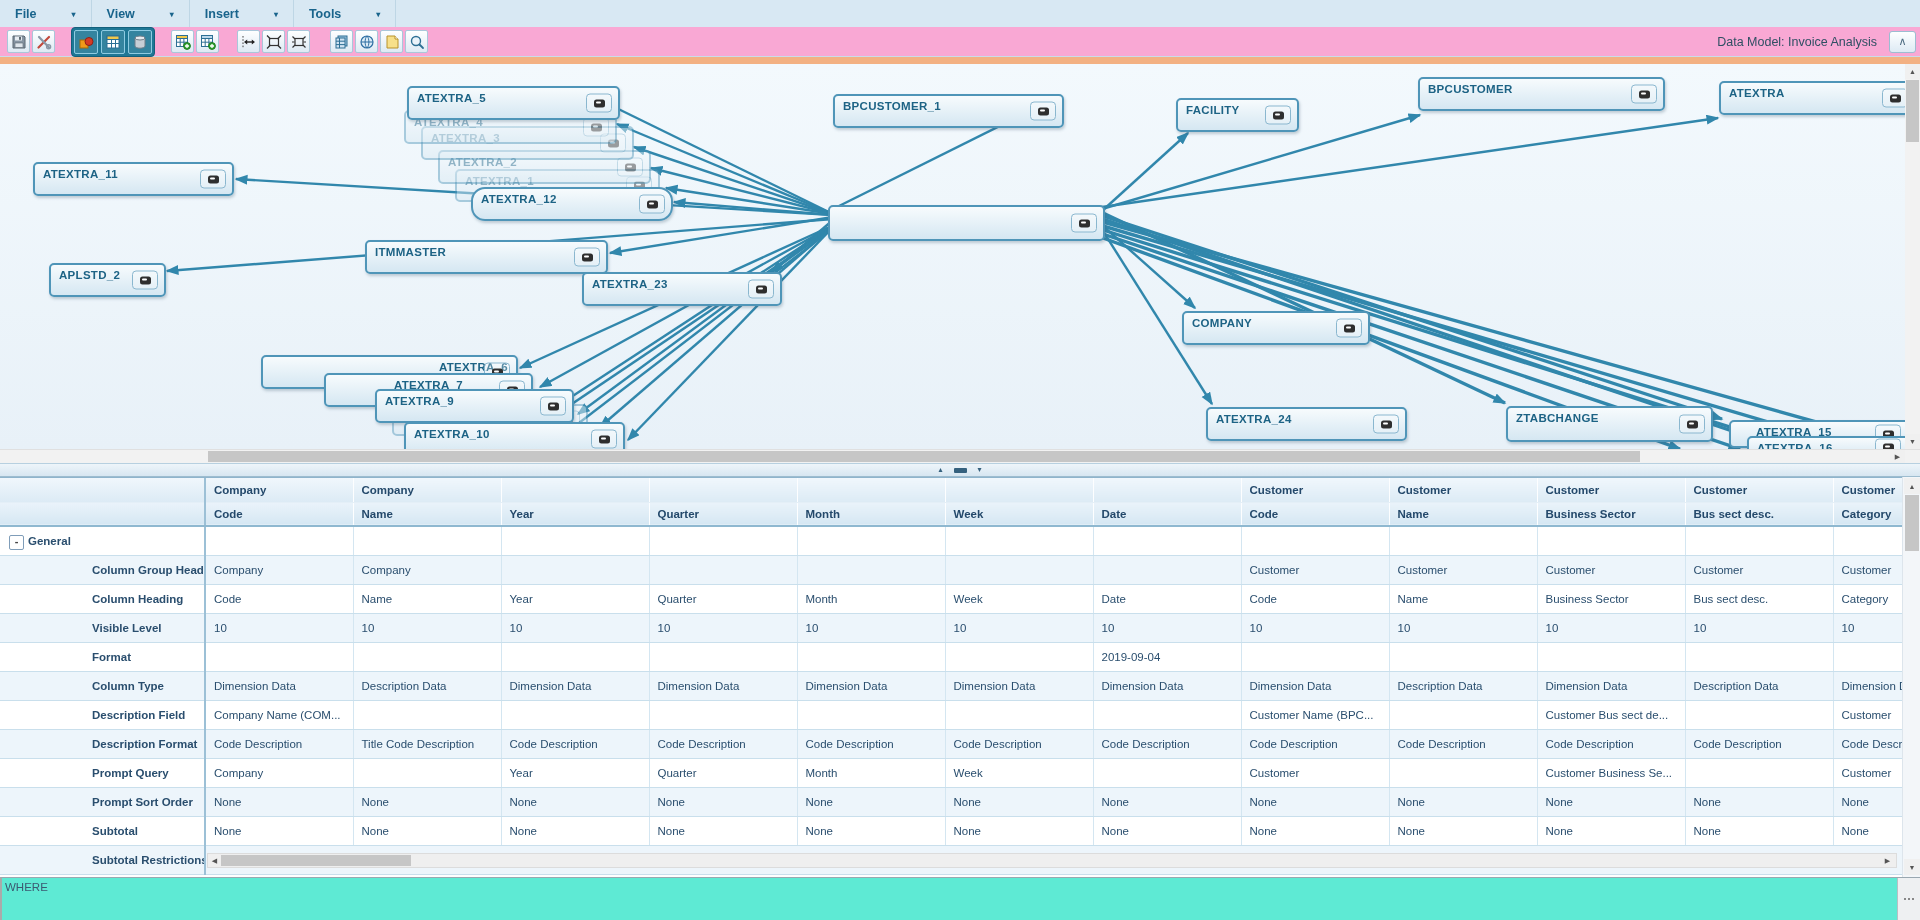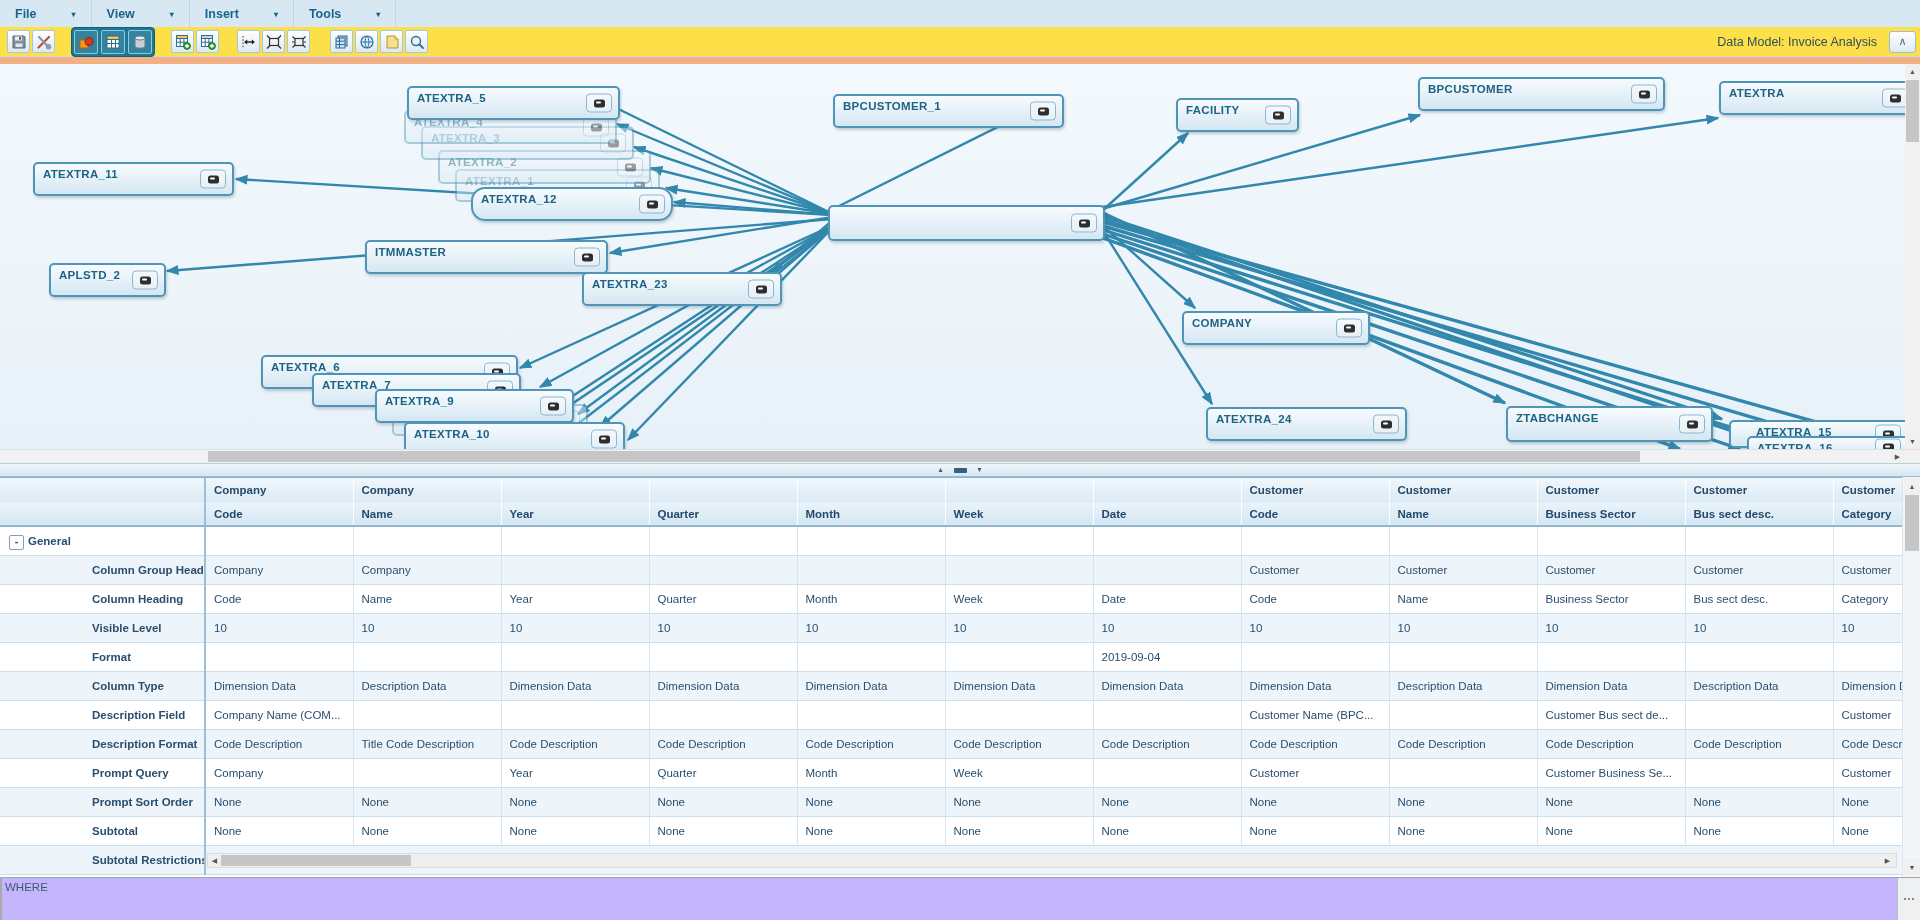--- a/index.html
+++ b/index.html
@@ -7,21 +7,21 @@
        font-family:"Liberation Sans",sans-serif;background:#fff;}
 
   
   #menubar{position:absolute;left:0;top:0;width:1920px;height:27px;background:#d8e8f3;
            border-bottom:1px solid #b3cfe0;display:flex;align-items:stretch;}
   .menu-item{display:flex;align-items:center;padding:0 15px;border-right:1px solid #bed6e5;
              color:#19648c;font-size:12.5px;font-weight:bold;cursor:pointer;gap:29px;}
   .menu-item .caret{font-size:8px;margin-left:6px;padding-top:2px;}
 
   
-  #toolbar{position:absolute;left:0;top:27px;width:1920px;height:30px;background:#fde047;
+  #toolbar{position:absolute;left:0;top:27px;width:1920px;height:30px;background:#f9a8d4;
            display:flex;align-items:center;padding:0;border-bottom:1px solid #cadcea;box-sizing:border-box;}
   .tb-group{display:flex;gap:2px;margin-left:7px;align-items:center;}
   .tb-group.g2{margin-left:16px;} .tb-group.g3{margin-left:16px;}
   .tb-group.g4{margin-left:18px;} .tb-group.g5{margin-left:20px;}
   .tb-btn{width:23px;height:23px;border:1px solid #a9c7da;border-radius:2px;
           background:linear-gradient(#feffff,#ddeaf4);display:flex;align-items:center;
           justify-content:center;padding:0;cursor:pointer;}
   .tb-group.dark{background:#1e7795;border:1px solid #13607c;border-radius:4px;padding:2px;gap:3px;}
   .tb-group.dark .tb-btn{border:1px solid #8ecbe2;background:rgba(255,255,255,.10);width:24px;height:24px;}
   svg.ticon{width:16px;height:16px;display:block;}
@@ -93,21 +93,21 @@
   .inrow-scroll .sb-thumb{left:13px;top:1px;width:190px;height:11px;}
   .inrow-scroll .right{right:2px;top:0;width:13px;height:13px;background:#efefef;}
 
   #grid-vscroll{position:absolute;top:477px;left:1902px;width:18px;height:400px;background:#f3f6f9;
                 border-left:1px solid #dde5ec;box-sizing:border-box;}
   #grid-vscroll .up{left:1px;top:1px;width:16px;height:16px;}
   #grid-vscroll .down{left:1px;top:382px;width:16px;height:16px;}
   #grid-vscroll .sb-thumb{left:2px;top:18px;width:14px;height:56px;}
 
   
-  #where{position:absolute;top:877px;left:0;width:1920px;height:43px;background:#c4b5fd;
+  #where{position:absolute;top:877px;left:0;width:1920px;height:43px;background:#5eead4;
          border-top:1px solid #9aa7b0;border-left:2px solid #aaa;box-sizing:border-box;text-decoration:underline;}
   #where-label{position:absolute;left:3px;top:3px;font-size:11.5px;color:#3c5a72;}
   #where-strip{position:absolute;right:0;top:0;width:22px;height:42px;background:#eef0f2;
                border-left:1px solid #b9bfc4;display:flex;align-items:center;justify-content:center;gap:2px;}
   .dot{width:2px;height:2px;background:#666;border-radius:50%;}
 </style>
 </head>
 <body>
 
 <div id="app">
@@ -432,29 +432,29 @@
           </span>
         </div>
         <div class="node" style="left: 1182px; top: 247px; width: 188px; height: 34px;">
           <div class="node-label">COMPANY</div>
           <span class="node-btn">
             <span class="node-glyph">
               <span></span>
             </span>
           </span>
         </div>
-        <div class="node" style="left: 261px; top: 291px; width: 257px; height: 34px;">
+        <div class="node" style="left: 261px; top: 291px; width: 257px; height: 34px; text-align: right;">
           <div class="node-label">ATEXTRA_6</div>
           <span class="node-btn">
             <span class="node-glyph">
               <span></span>
             </span>
           </span>
         </div>
-        <div class="node" style="left: 312px; top: 309px; width: 209px; height: 34px;">
+        <div class="node" style="left: 324px; top: 309px; width: 209px; height: 34px; text-align: center;">
           <div class="node-label">ATEXTRA_7</div>
           <span class="node-btn">
             <span class="node-glyph">
               <span></span>
             </span>
           </span>
         </div>
         <div class="node faded" style="left: 392px; top: 340px; width: 196px; height: 32px;">
           <div class="node-label">ATEXTRA_8</div>
           <span class="node-btn">

